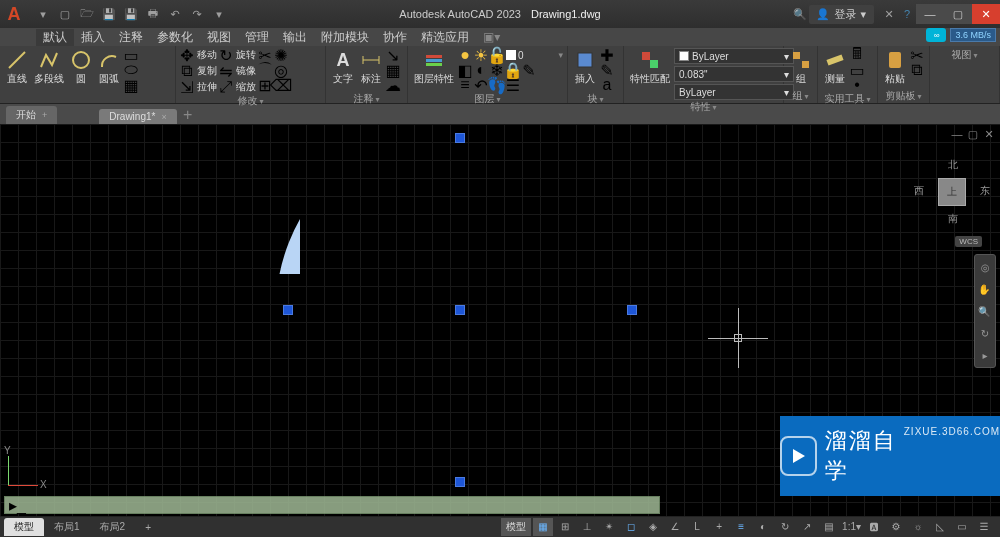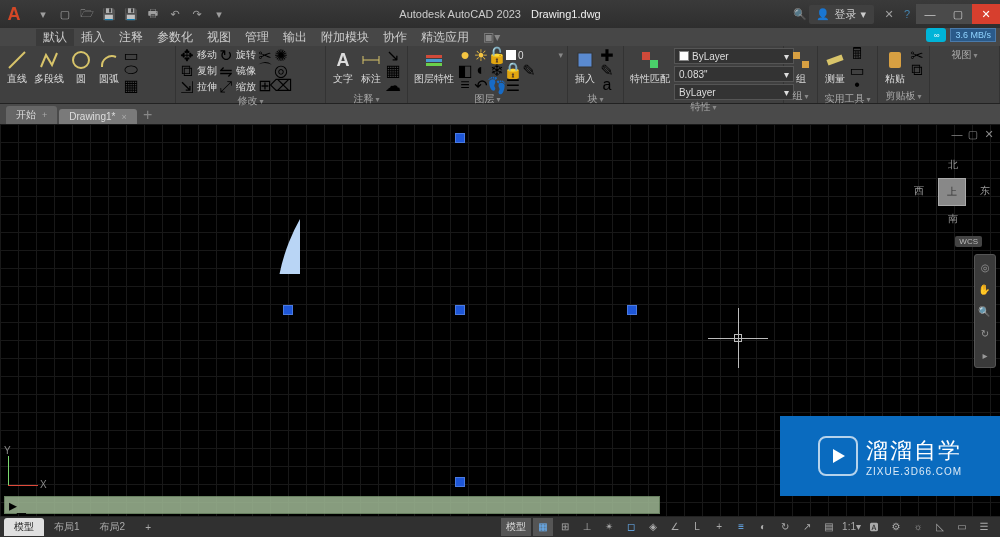--- a/index.html
+++ b/index.html
@@ -41,21 +41,21 @@
 .rcol { display:flex; flex-direction:column; gap:1px; }
 .rrow { display:flex; align-items:center; gap:3px; }
 .rrow-label { color:#ddd; font-size:10px; }
 .mini-icon { width:14px; height:14px; display:inline-flex; align-items:center; justify-content:center; }
 .layer-row { display:flex; align-items:center; gap:2px; height:14px; }
 .layer-dd { width:120px; height:16px; background:#333; border:1px solid #555; color:#ddd; font-size:10px; padding:0 4px; display:flex; align-items:center; justify-content:space-between; }
 
 
 .doctabs { height:20px; background:#4a4a4a; display:flex; align-items:flex-end; padding-left:6px; gap:2px; }
 .doctab { background:#666; color:#ddd; font-size:10px; padding:2px 10px; border-radius:3px 3px 0 0; display:flex; align-items:center; gap:6px; }
-.doctab.active { background:#7a7a7a; }
+.doctab.active { background:#7a7a7a;margin-left:40px; }
 .doctab .x { color:#aaa; font-size:9px; }
 .doctab-plus { width:18px; height:18px; display:flex; align-items:center; justify-content:center; color:#888; }
 
 
 .canvas-wrap { position:relative; height:392px; background:#000; overflow:hidden; }
 .grid { position:absolute; inset:0;
   background-image:
     linear-gradient(#181818 1px, transparent 1px),
     linear-gradient(90deg, #181818 1px, transparent 1px);
   background-size:18px 18px;
@@ -91,21 +91,21 @@
 
 
 .statusbar { position:absolute; bottom:0; right:0; height:21px; display:flex; align-items:center; gap:2px; padding:0 6px; z-index:5; }
 .sbtn { width:20px; height:18px; display:flex; align-items:center; justify-content:center; color:#aaa; font-size:10px; border:1px solid transparent; }
 .sbtn.on { color:#6bb7ff; }
 .sbtn.grid-i { background:#555; }
 
 
 .watermark { position:absolute; right:0; bottom:20px; width:220px; height:80px; background:#0a6bbf; display:flex; align-items:center; justify-content:center; gap:8px; color:#fff; z-index:6; }
 .wm-logo { width:40px; height:40px; border:2px solid rgba(255,255,255,0.7); border-radius:8px; display:flex; align-items:center; justify-content:center; }
-.wm-text { display:flex; flex-direction:column; }
+.wm-text { display:flex; flex-direction:row; }
 .wm-main { font-size:22px; letter-spacing:2px; }
 .wm-sub { font-size:10px; letter-spacing:1px; opacity:0.85; }
 </style>
 </head>
 <body>
 
 <div class="titlebar">
   <div class="logo">A</div>
   <div class="qat">
     <span class="qat-btn">▾</span>

